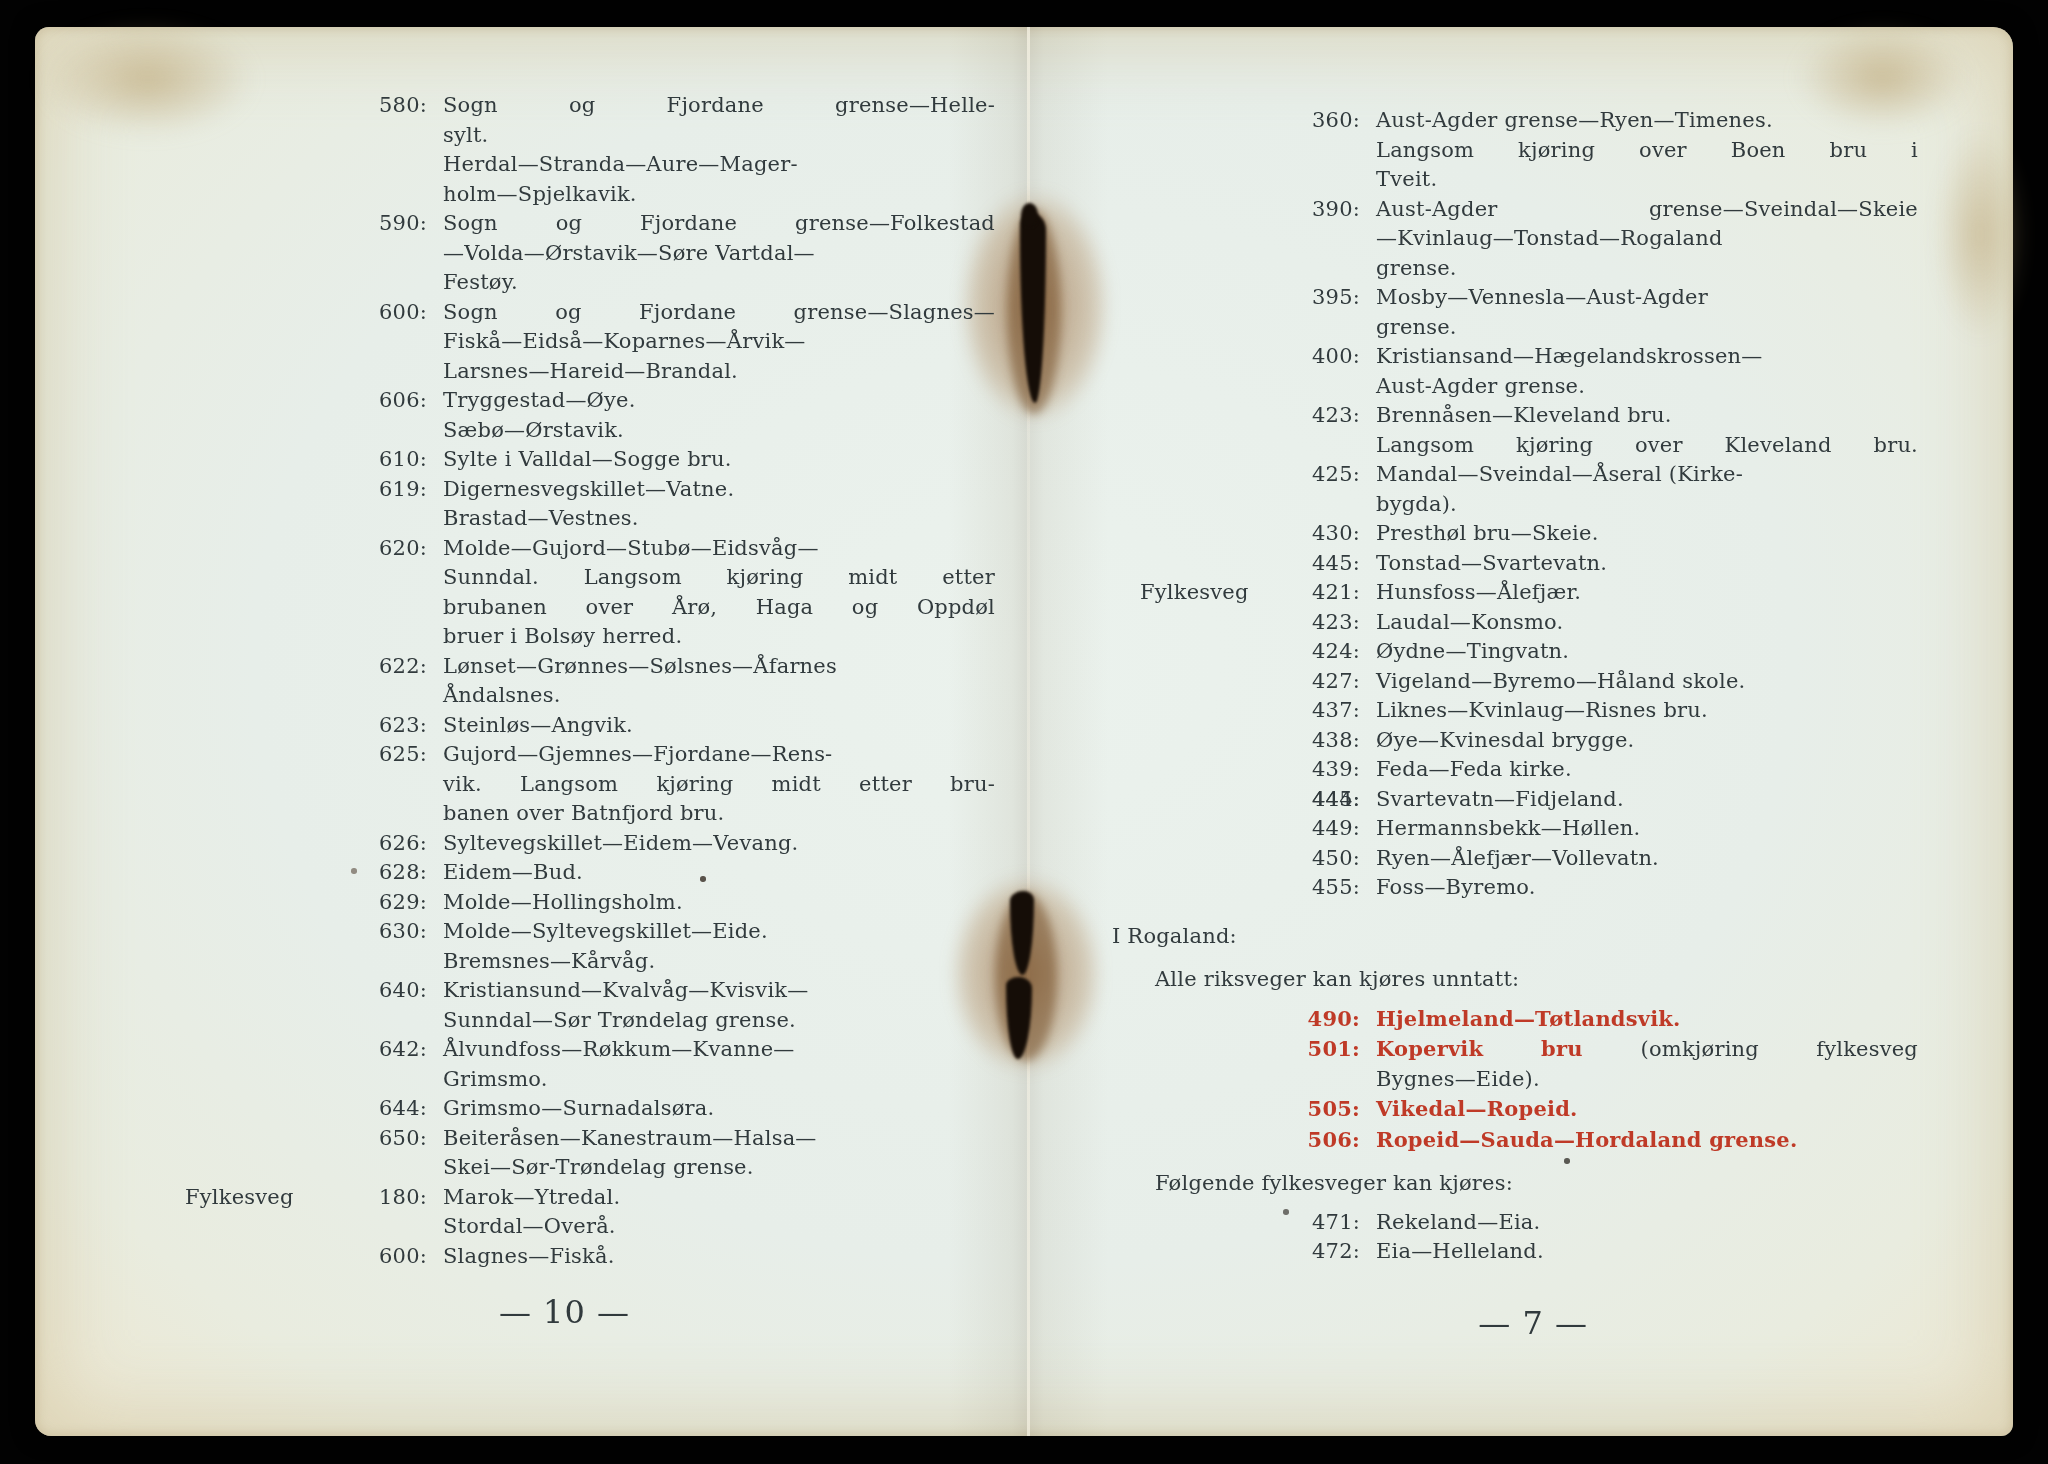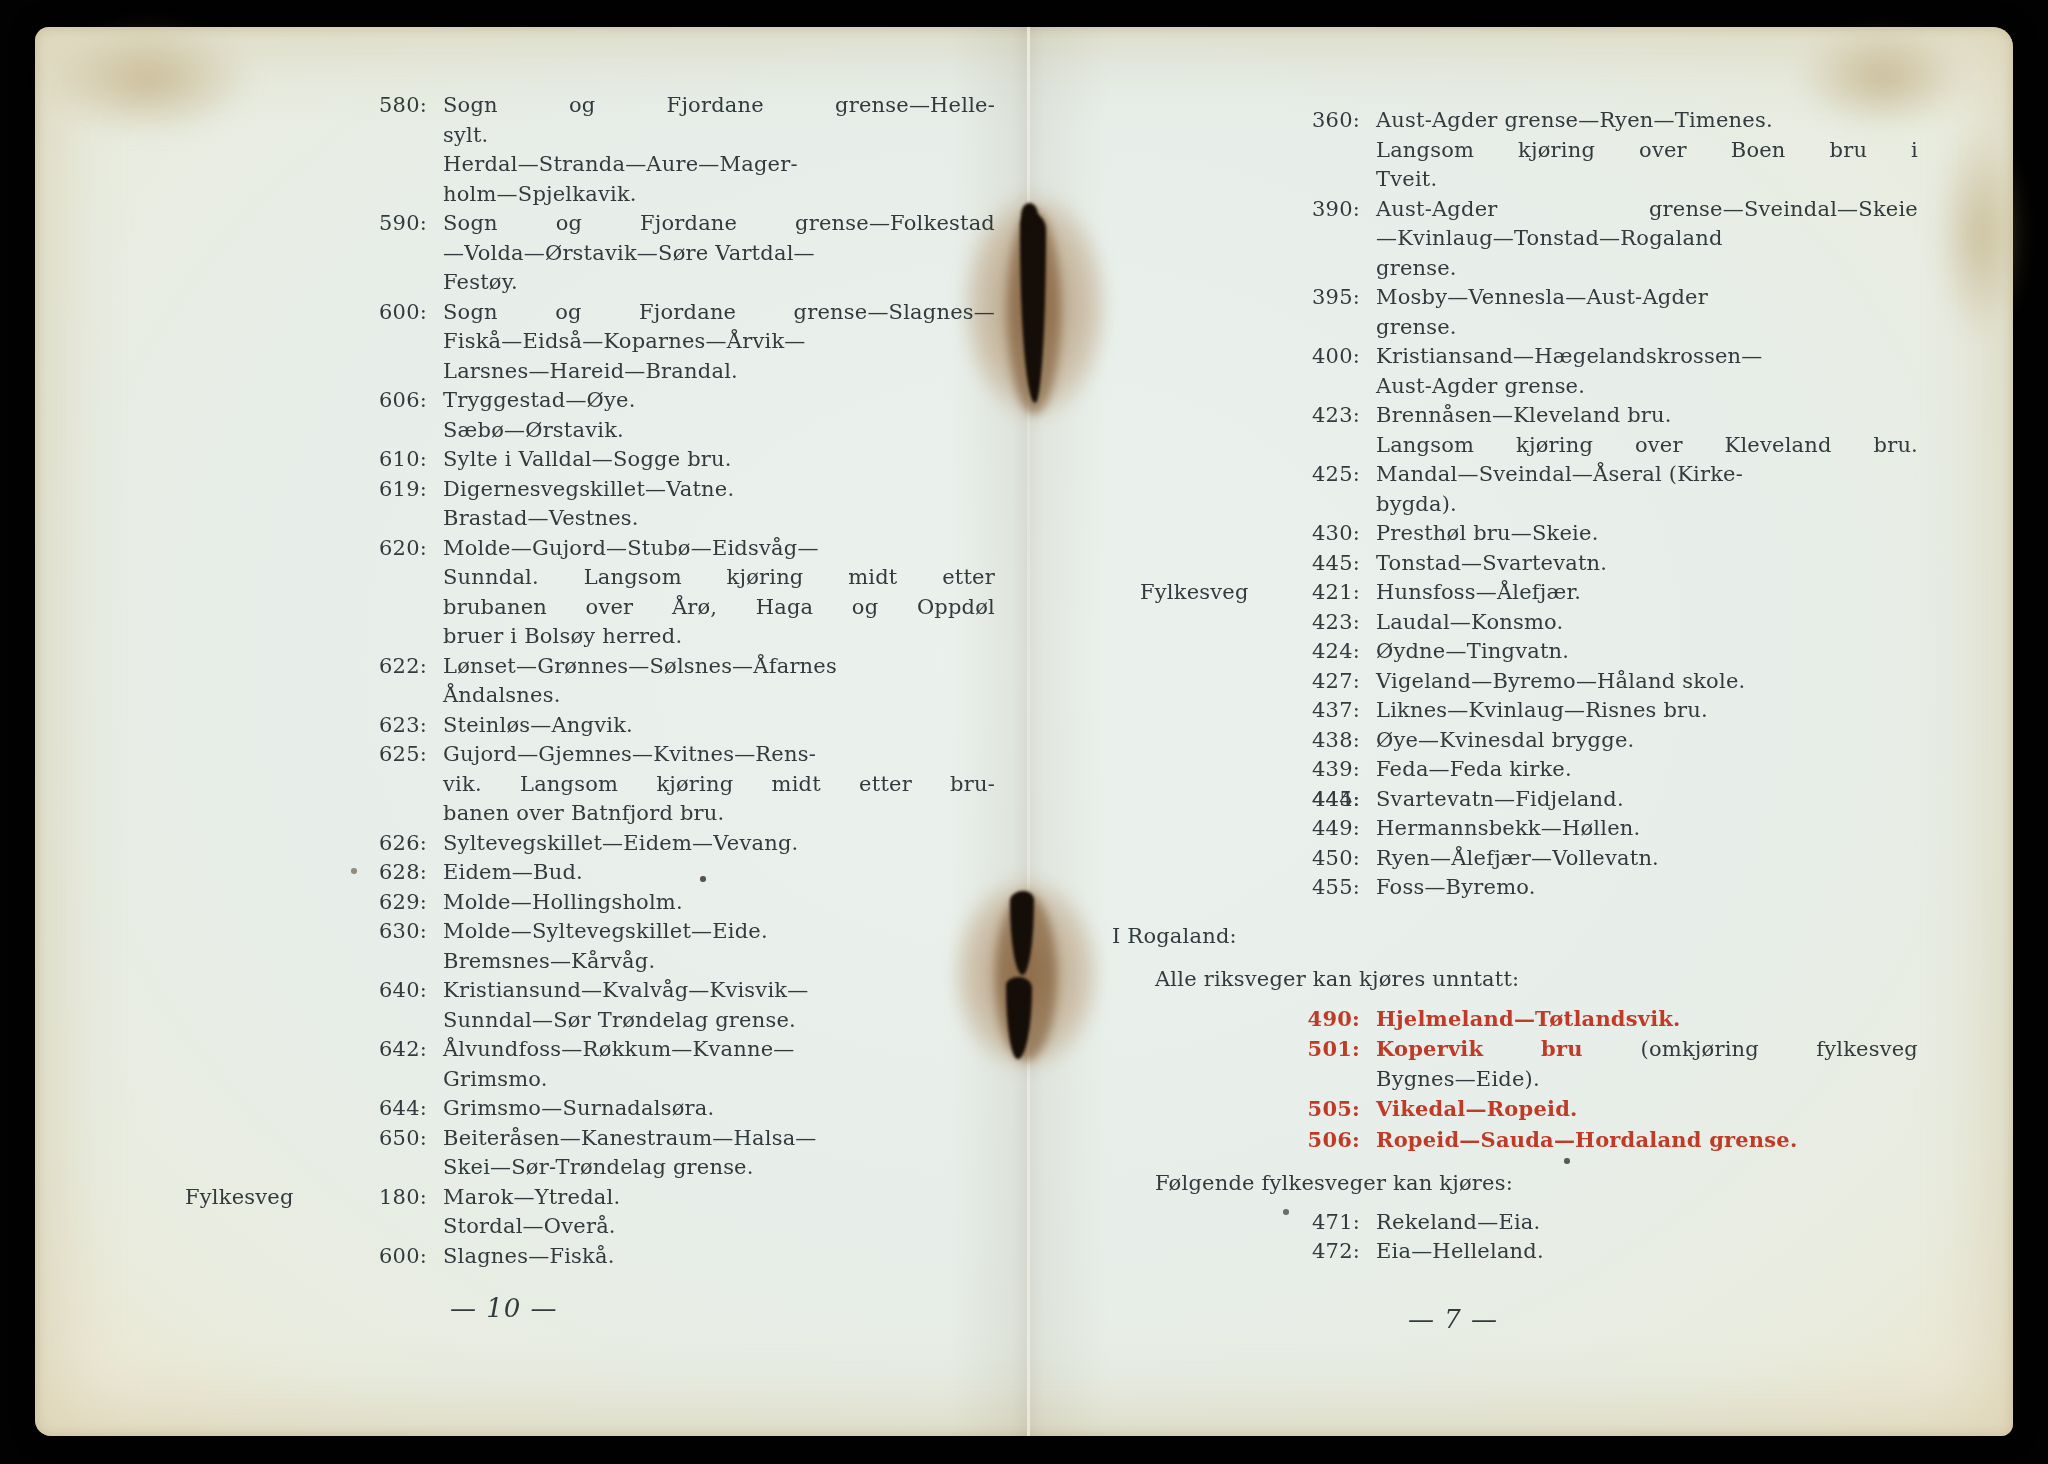--- a/index.html
+++ b/index.html
@@ -78,22 +78,22 @@
   .lbl{position:absolute;left:var(--lbl-off);top:0;width:150px;text-align:left;}
   .line{white-space:nowrap;}
   .line.just{white-space:normal;text-align:justify;text-align-last:justify;}
   .it{}
   .red{color:var(--red);font-weight:bold;}
 
   .blk-heading{margin:19px 0 9px -156px;}
   .blk-para{margin:14px 0 9px -113px;}
 
   .page-number{
-    position:absolute;font-size:26px;color:var(--ink);
-    width:180px;text-align:left;letter-spacing:1px;font-style:italic;
+    position:absolute;font-size:32px;color:var(--ink);
+    width:180px;text-align:right;letter-spacing:1px;
   }
   .page-number-left{left:415px;top:1266px;}
   .page-number-right{left:1373px;top:1277px;}
 </style>
 </head>
 <body>
 
 <div class="photo">
   <div class="paper">
 
@@ -181,21 +181,21 @@
           </div>
           <div class="entry">
             <span class="num">623:</span>
             <div class="lines">
               <div class="line"><span>Steinløs—Angvik.</span></div>
             </div>
           </div>
           <div class="entry">
             <span class="num">625:</span>
             <div class="lines">
-              <div class="line"><span>Gujord—Gjemnes—Kvitnes—Rens-</span></div>
+              <div class="line"><span>Gujord—Gjemnes—Fjordane—Rens-</span></div>
               <div class="line just"><span>vik. </span><span class="it ">Langsom kjøring midt etter bru-</span></div>
               <div class="line"><span class="it ">banen over Batnfjord bru.</span></div>
             </div>
           </div>
           <div class="entry">
             <span class="num">626:</span>
             <div class="lines">
               <div class="line"><span>Syltevegskillet—Eidem—Vevang.</span></div>
             </div>
           </div>

